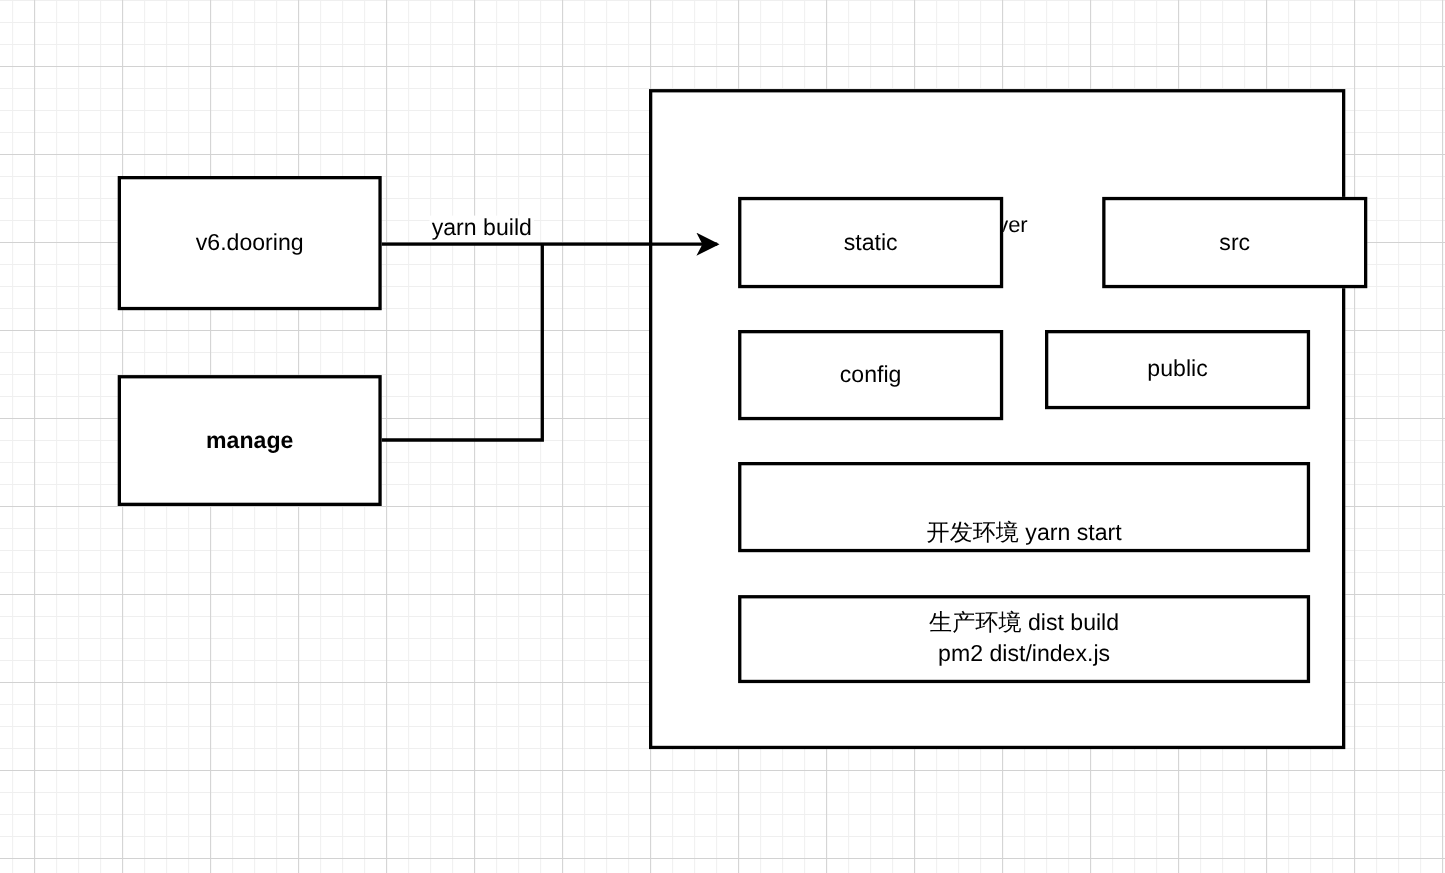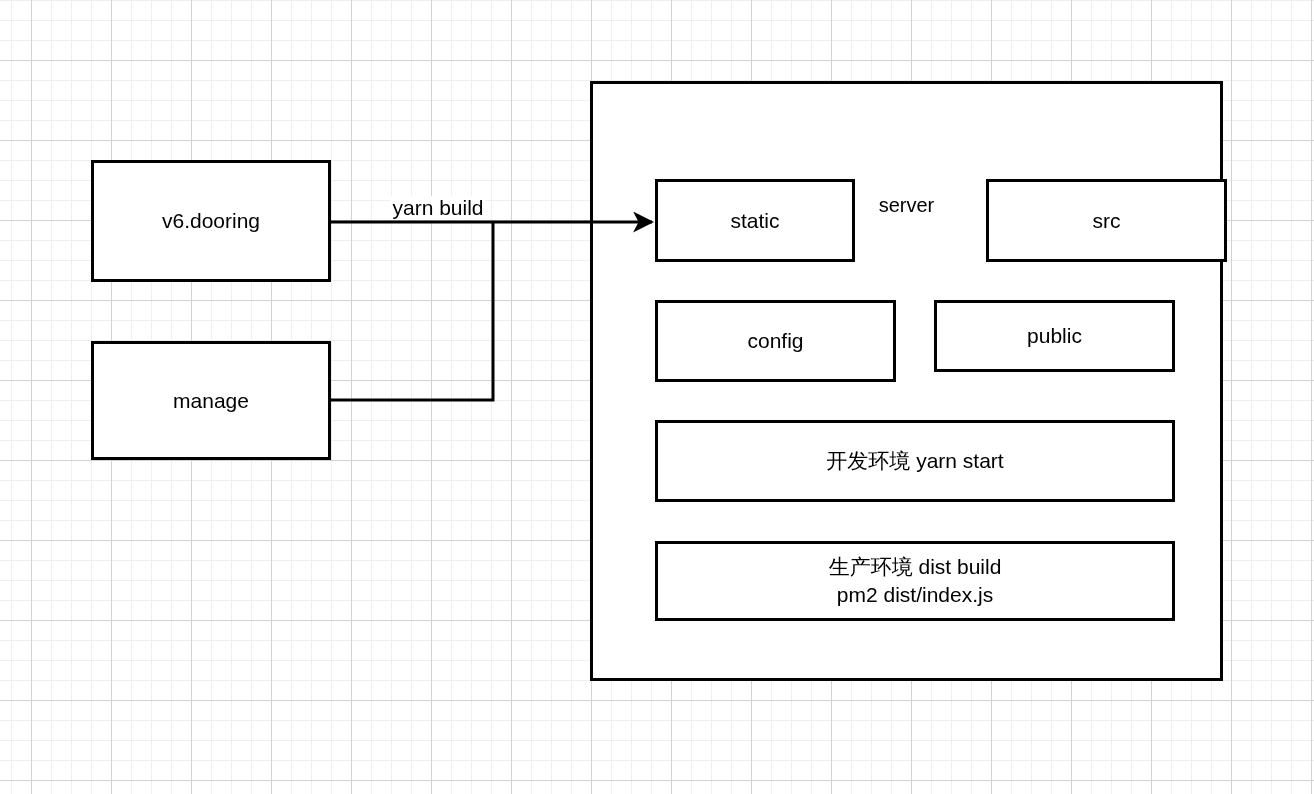--- a/index.html
+++ b/index.html
@@ -35,20 +35,21 @@
     border: 3px solid #000000;
     background: #ffffff;
     display: flex;
     align-items: center;
     justify-content: center;
     text-align: center;
     color: #000000;
     font-size: 21px;
     line-height: 1.32;
     white-space: pre-line;
+    margin-left: 16px;
   }
 
   .container-node {
     position: absolute;
     box-sizing: border-box;
     border: 3px solid #000000;
     background: #ffffff;
   }
 
   .container-title {
@@ -99,41 +100,41 @@
 
     <path d="M 331 400 L 493 400 L 493 222" stroke="#000000" stroke-width="3" fill="none"></path>
   </svg>
 
   <div class="edge-label" style="left:438px; top:208px;">yarn build</div>
 
   <div class="node" style="left:91px; top:160px; width:240px; height:122px;">
     <span>v6.dooring</span>
   </div>
 
-  <div class="node" style="left:91px; top:341px; width:240px; height:119px;">
+  <div class="node" style="left:91px; top:341px; width:240px; height:119px;font-weight:bold;">
     <span>manage</span>
   </div>
 
-  <div class="node" style="left:655px; top:179px; width:200px; height:83px;text-align:center;">
+  <div class="node" style="left:655px; top:179px; width:241px; height:83px;text-align:center;">
     <span>static</span>
   </div>
 
   <div class="node" style="left:986px; top:179px; width:241px; height:83px;">
     <span>src</span>
   </div>
 
   <div class="node" style="left:655px; top:300px; width:241px; height:82px;">
     <span>config</span>
   </div>
 
   <div class="node" style="left:934px; top:300px; width:241px; height:72px;">
     <span>public</span>
   </div>
 
-  <div class="node" style="left:655px; top:420px; width:520px; height:82px;">
+  <div class="node" style="left:655px; top:420px; width:520px; height:82px;align-items:flex-end;">
     <span>开发环境 yarn start</span>
   </div>
 
   <div class="node" style="left:655px; top:541px; width:520px; height:80px;">
     <span>生产环境 dist build
 pm2 dist/index.js</span>
   </div>
 
 </div>
 

